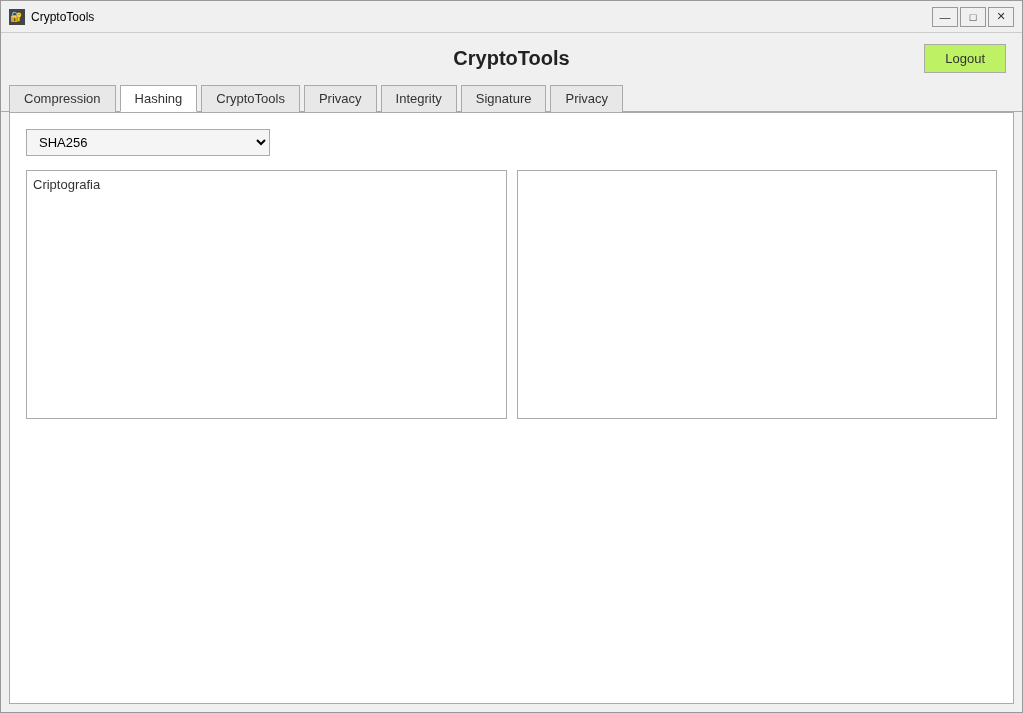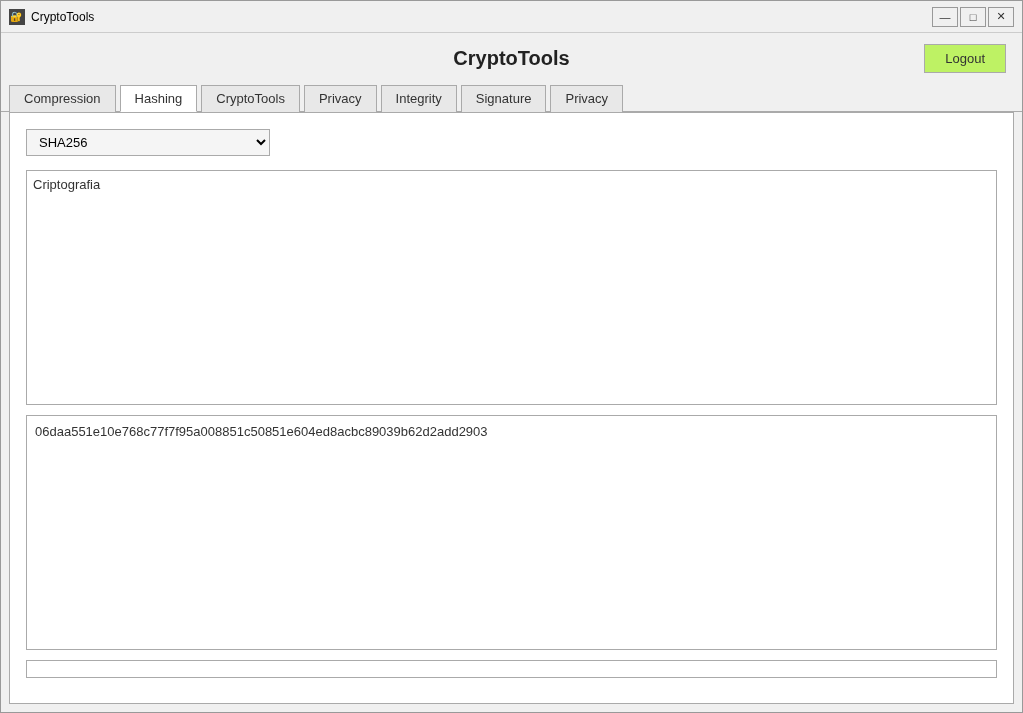--- a/index.html
+++ b/index.html
@@ -141,21 +141,21 @@
       padding: 4px 8px;
       font-size: 13px;
       border: 1px solid #aaa;
       background: #f5f5f5;
       appearance: auto;
       cursor: pointer;
     }
 
     .panels-grid {
       display: grid;
-      grid-template-columns: 1fr;
+      grid-template-columns: 1fr 1fr;
       grid-template-rows: 1fr 1fr;
       gap: 10px;
       height: calc(100% - 50px);
     }
 
     .panel {
       border: 1px solid #aaa;
       background: #fff;
       padding: 6px;
       overflow: auto;
@@ -251,22 +251,19 @@
       </select>
     </div>
 
     <div class="panels-grid">
 
       <div class="panel">
         <textarea style="">Criptografia</textarea>
       </div>
 
 
-      <div class="panel">
-        <div class="panel-result">06daa551e10e768c77f7f95a008851c50851e604ed8acbc89039b62d2add2903</div>
-      </div>
 
       <div class="panel">
         <div class="panel-result"></div>
       </div>
     </div>
   </div>
 </div>
 
 </body></html>

